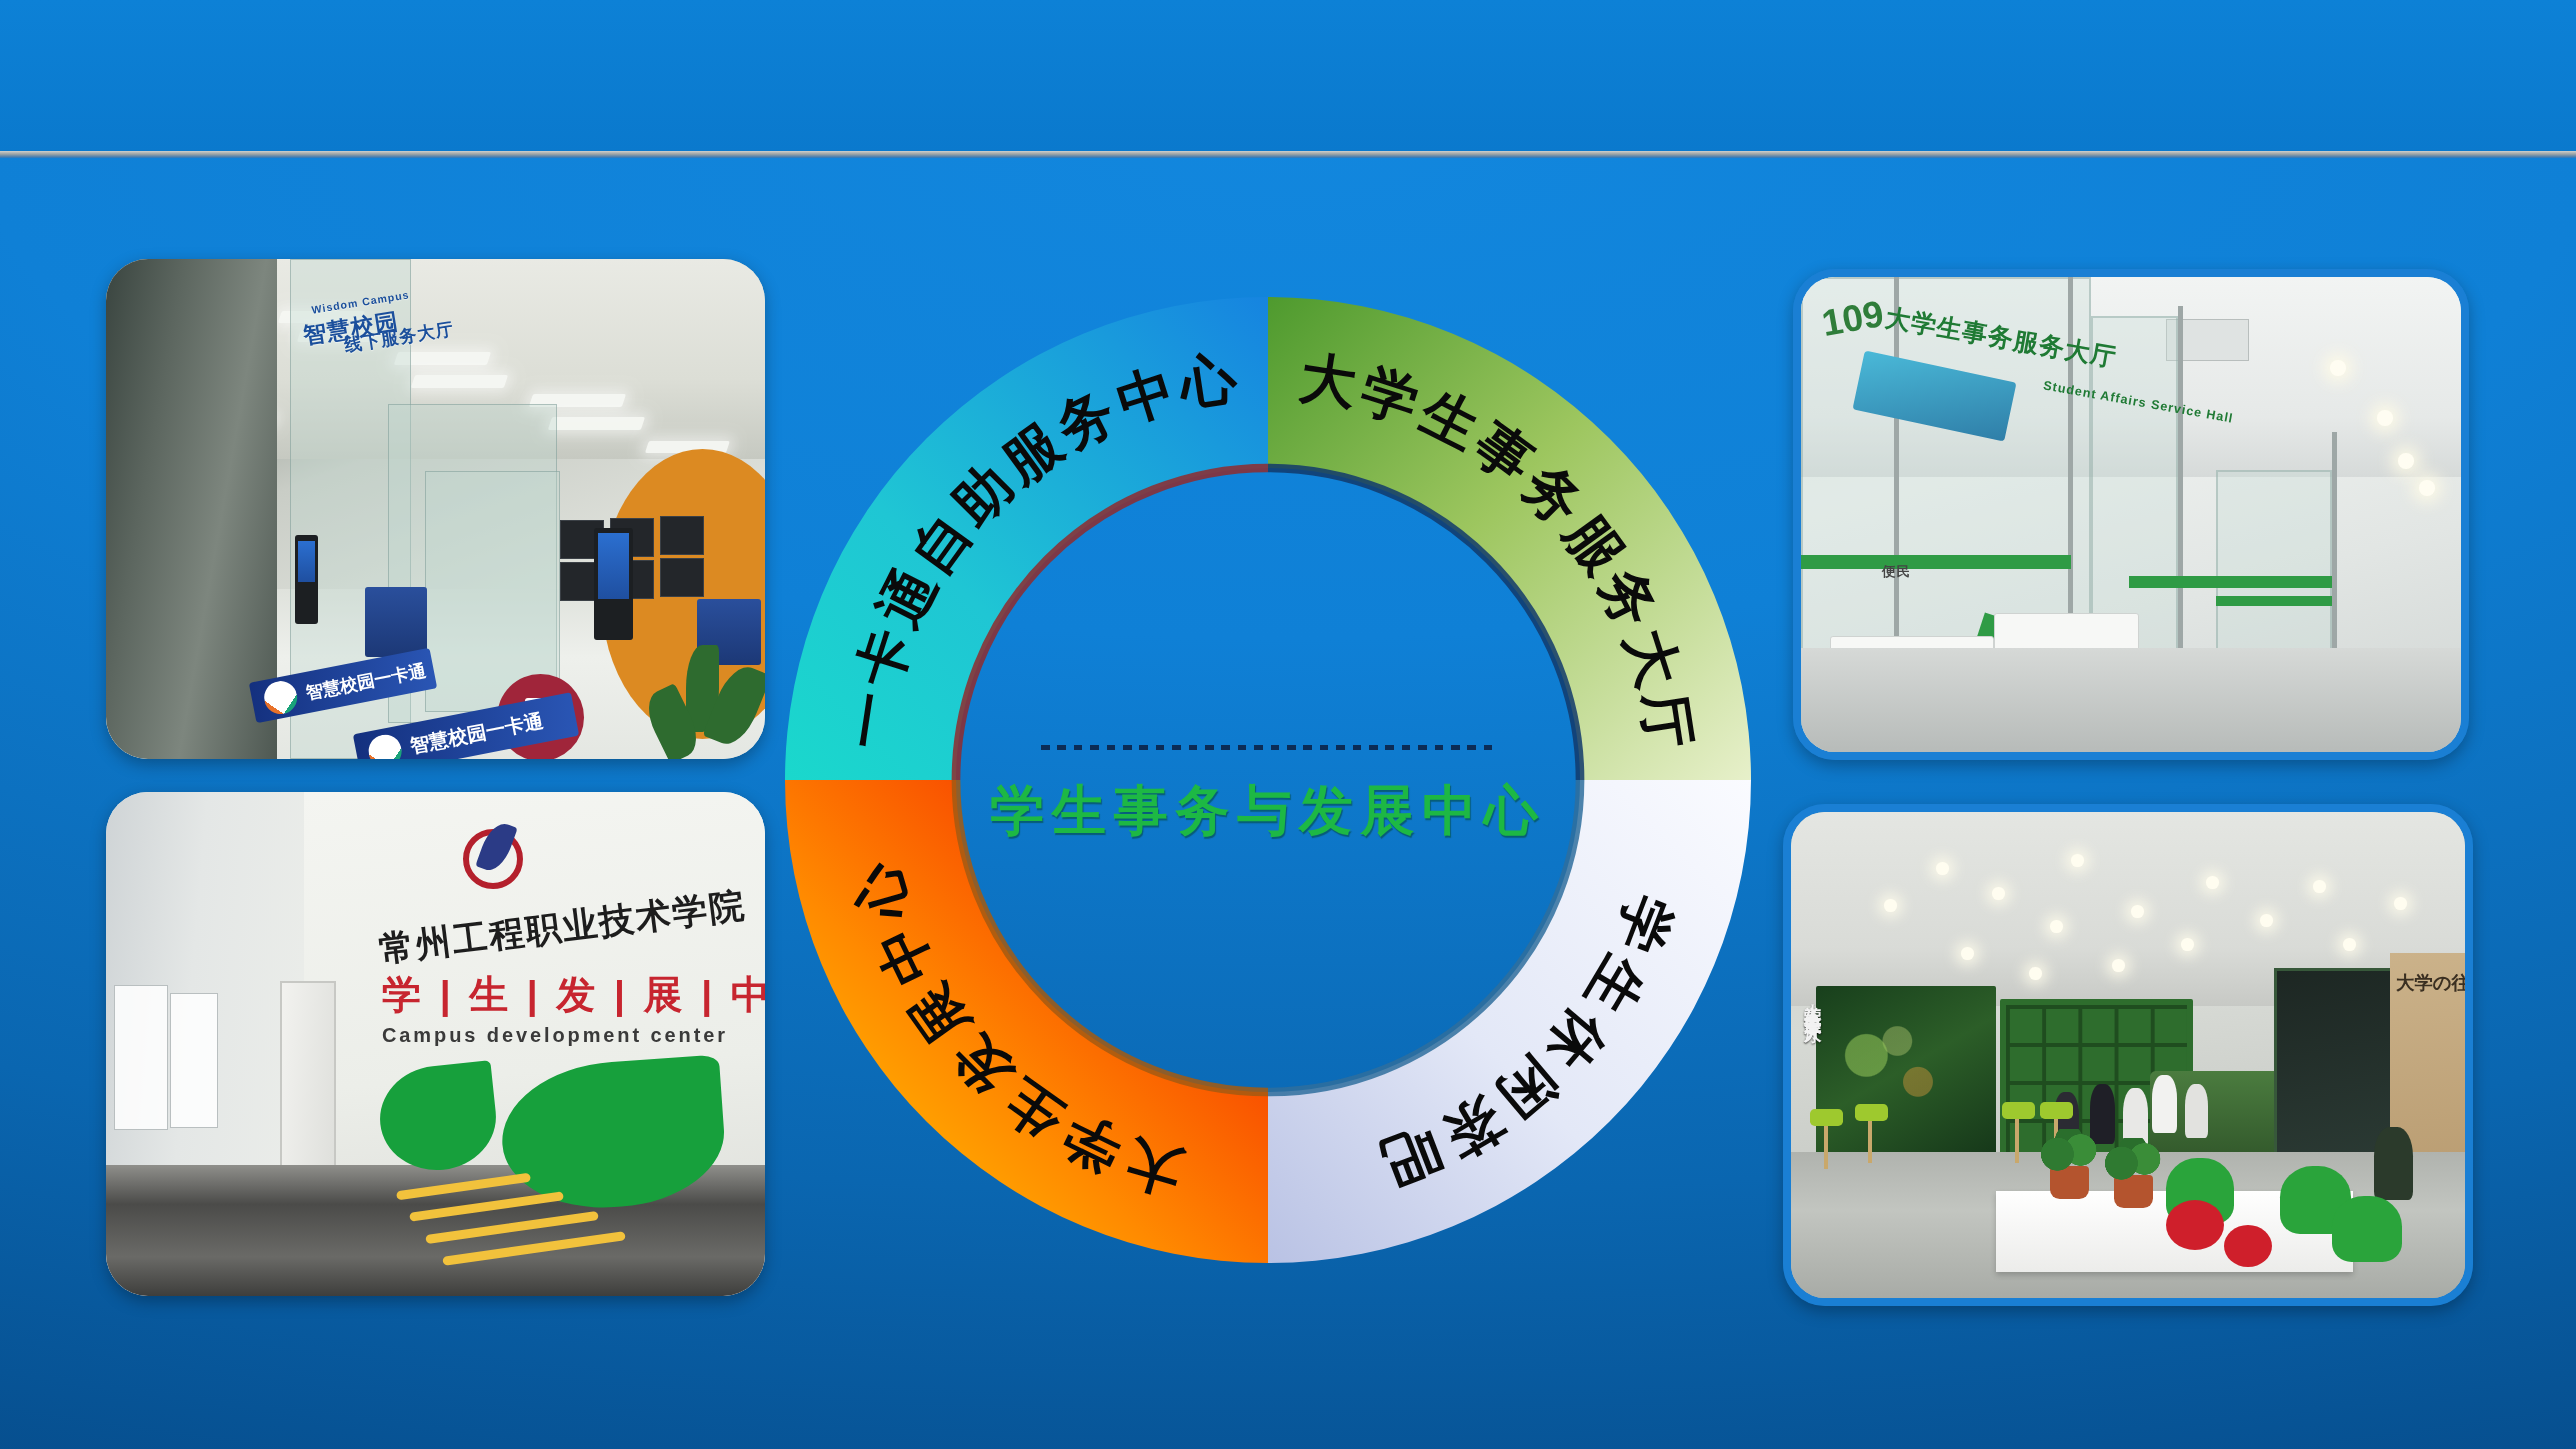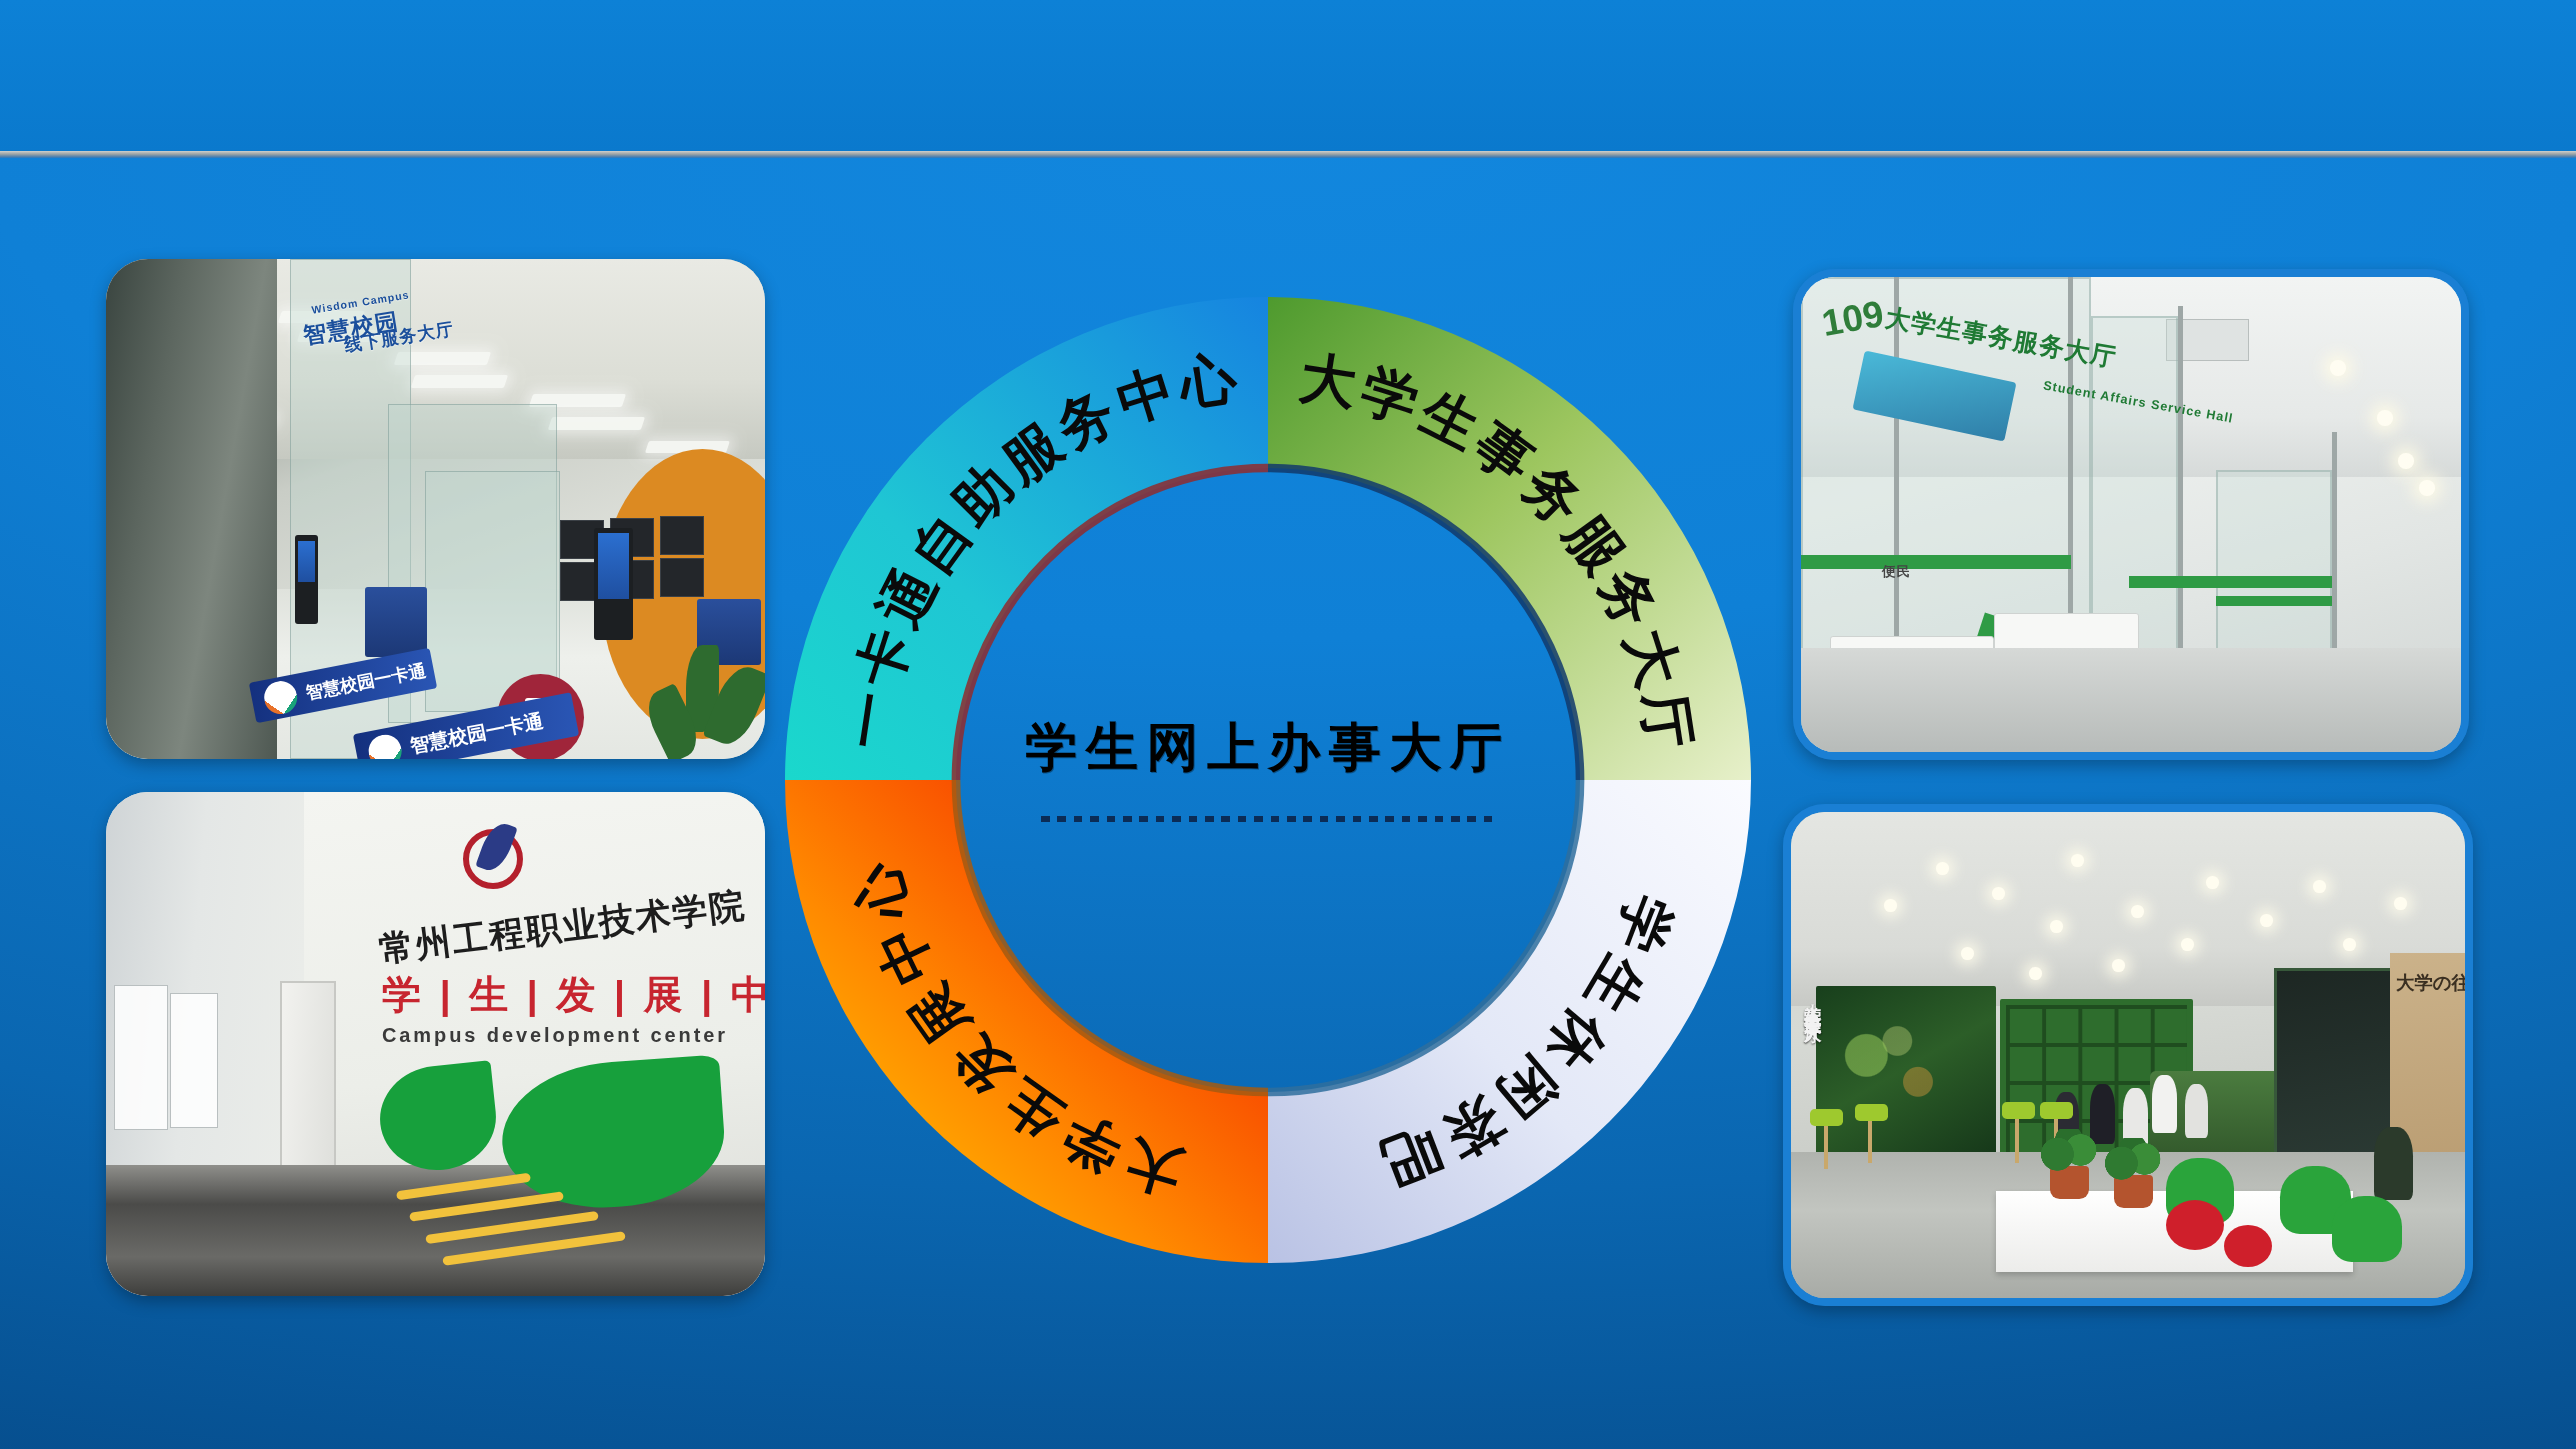--- a/index.html
+++ b/index.html
@@ -445,16 +445,16 @@
         <div class="arcchar" style="left: 249px; top: 812px; font-size: 56px; line-height: 56px; width: 56px; height: 56px; margin-left: -28px; margin-top: -28px; text-align: center; transform: rotate(215.4deg);">生</div>
         <div class="arcchar" style="left: 198px; top: 768px; font-size: 56px; line-height: 56px; width: 56px; height: 56px; margin-left: -28px; margin-top: -28px; text-align: center; transform: rotate(225deg);">发</div>
         <div class="arcchar" style="left: 154px; top: 717px; font-size: 56px; line-height: 56px; width: 56px; height: 56px; margin-left: -28px; margin-top: -28px; text-align: center; transform: rotate(234.6deg);">展</div>
         <div class="arcchar" style="left: 120px; top: 658px; font-size: 56px; line-height: 56px; width: 56px; height: 56px; margin-left: -28px; margin-top: -28px; text-align: center; transform: rotate(244.2deg);">中</div>
         <div class="arcchar" style="left: 96px; top: 595px; font-size: 56px; line-height: 56px; width: 56px; height: 56px; margin-left: -28px; margin-top: -28px; text-align: center; transform: rotate(253.8deg);">心</div>
       </div>
     </div>
 </div>
 
 <div id="donut-center">
-  <div id="center-title">学生网上办事大厅</div>
   <div id="center-divider"></div>
+  <div id="center-subtitle">学生事务与发展中心</div>
 </div>
 
 
 </body></html>

